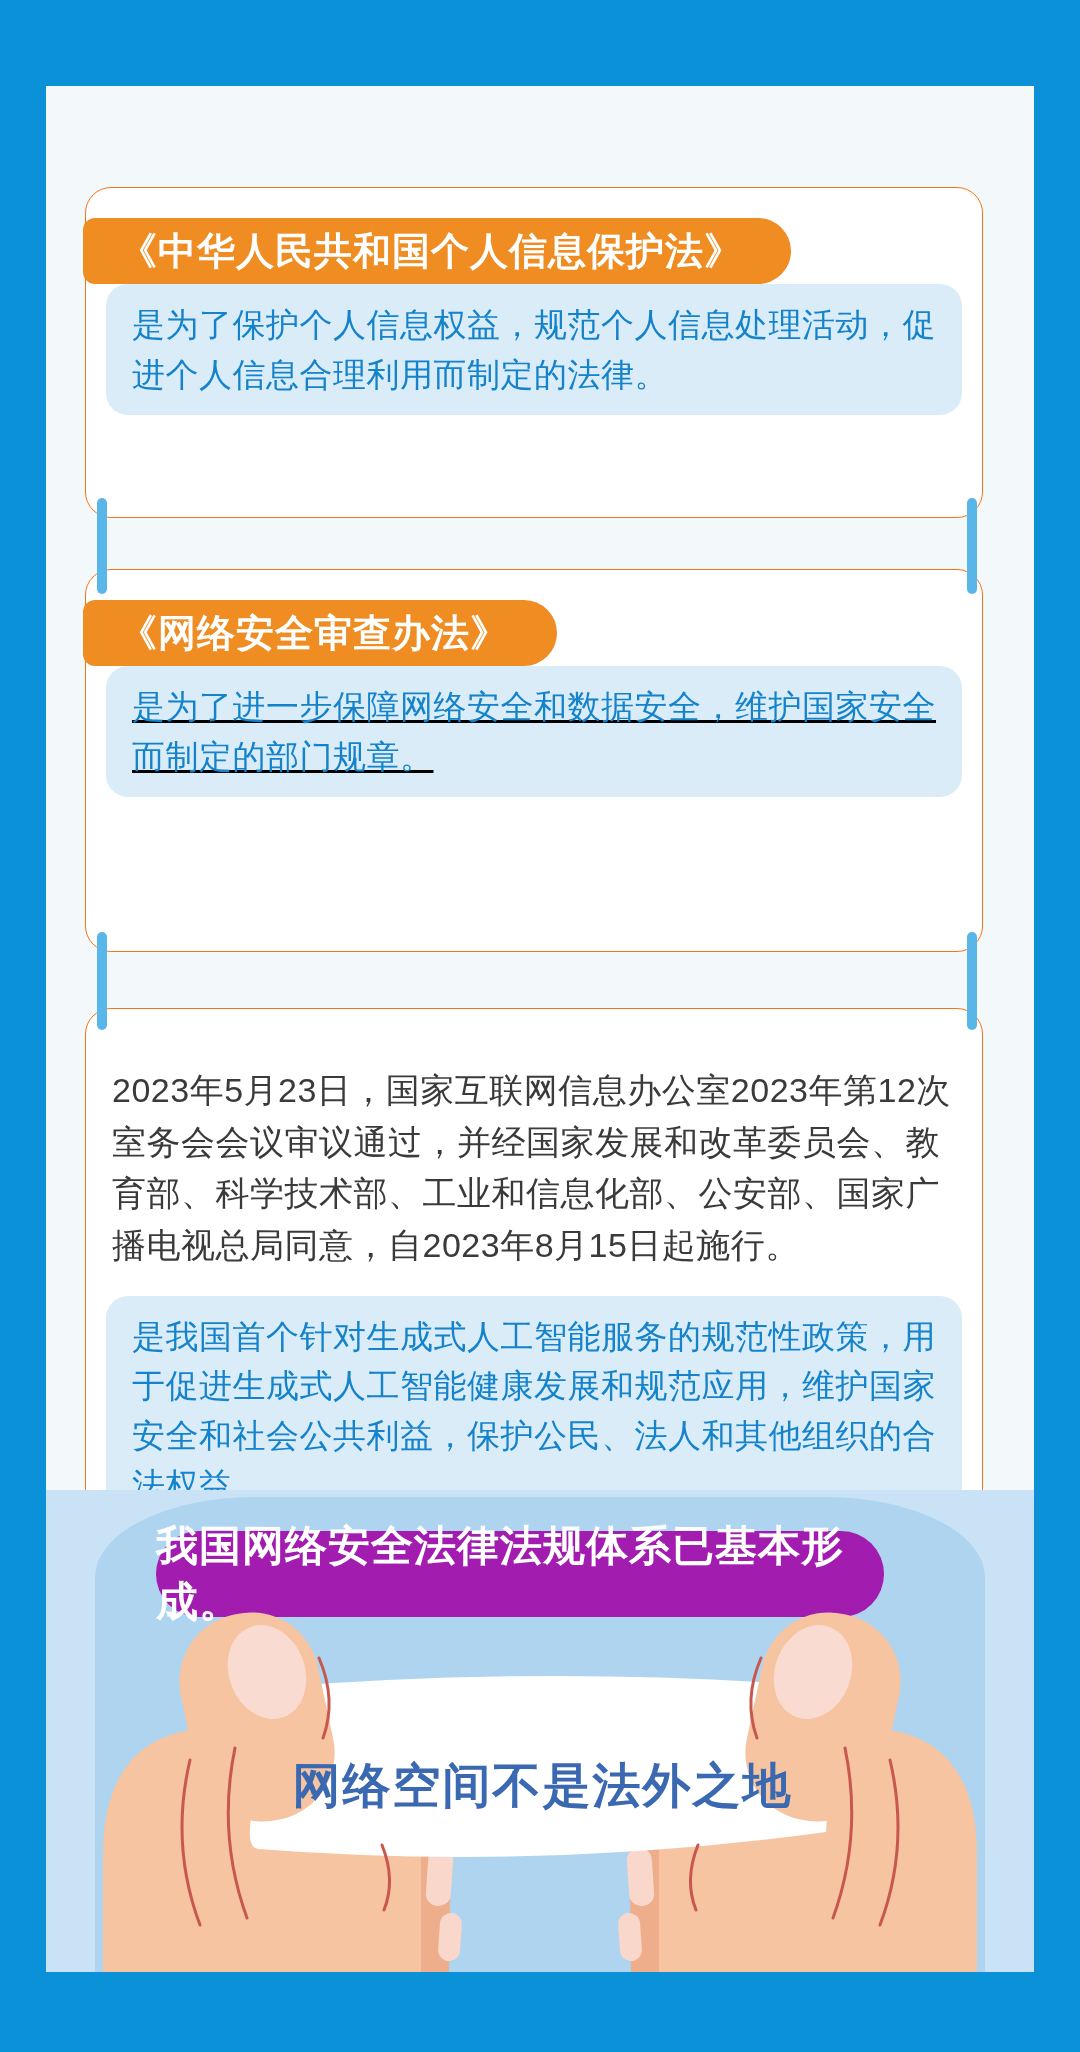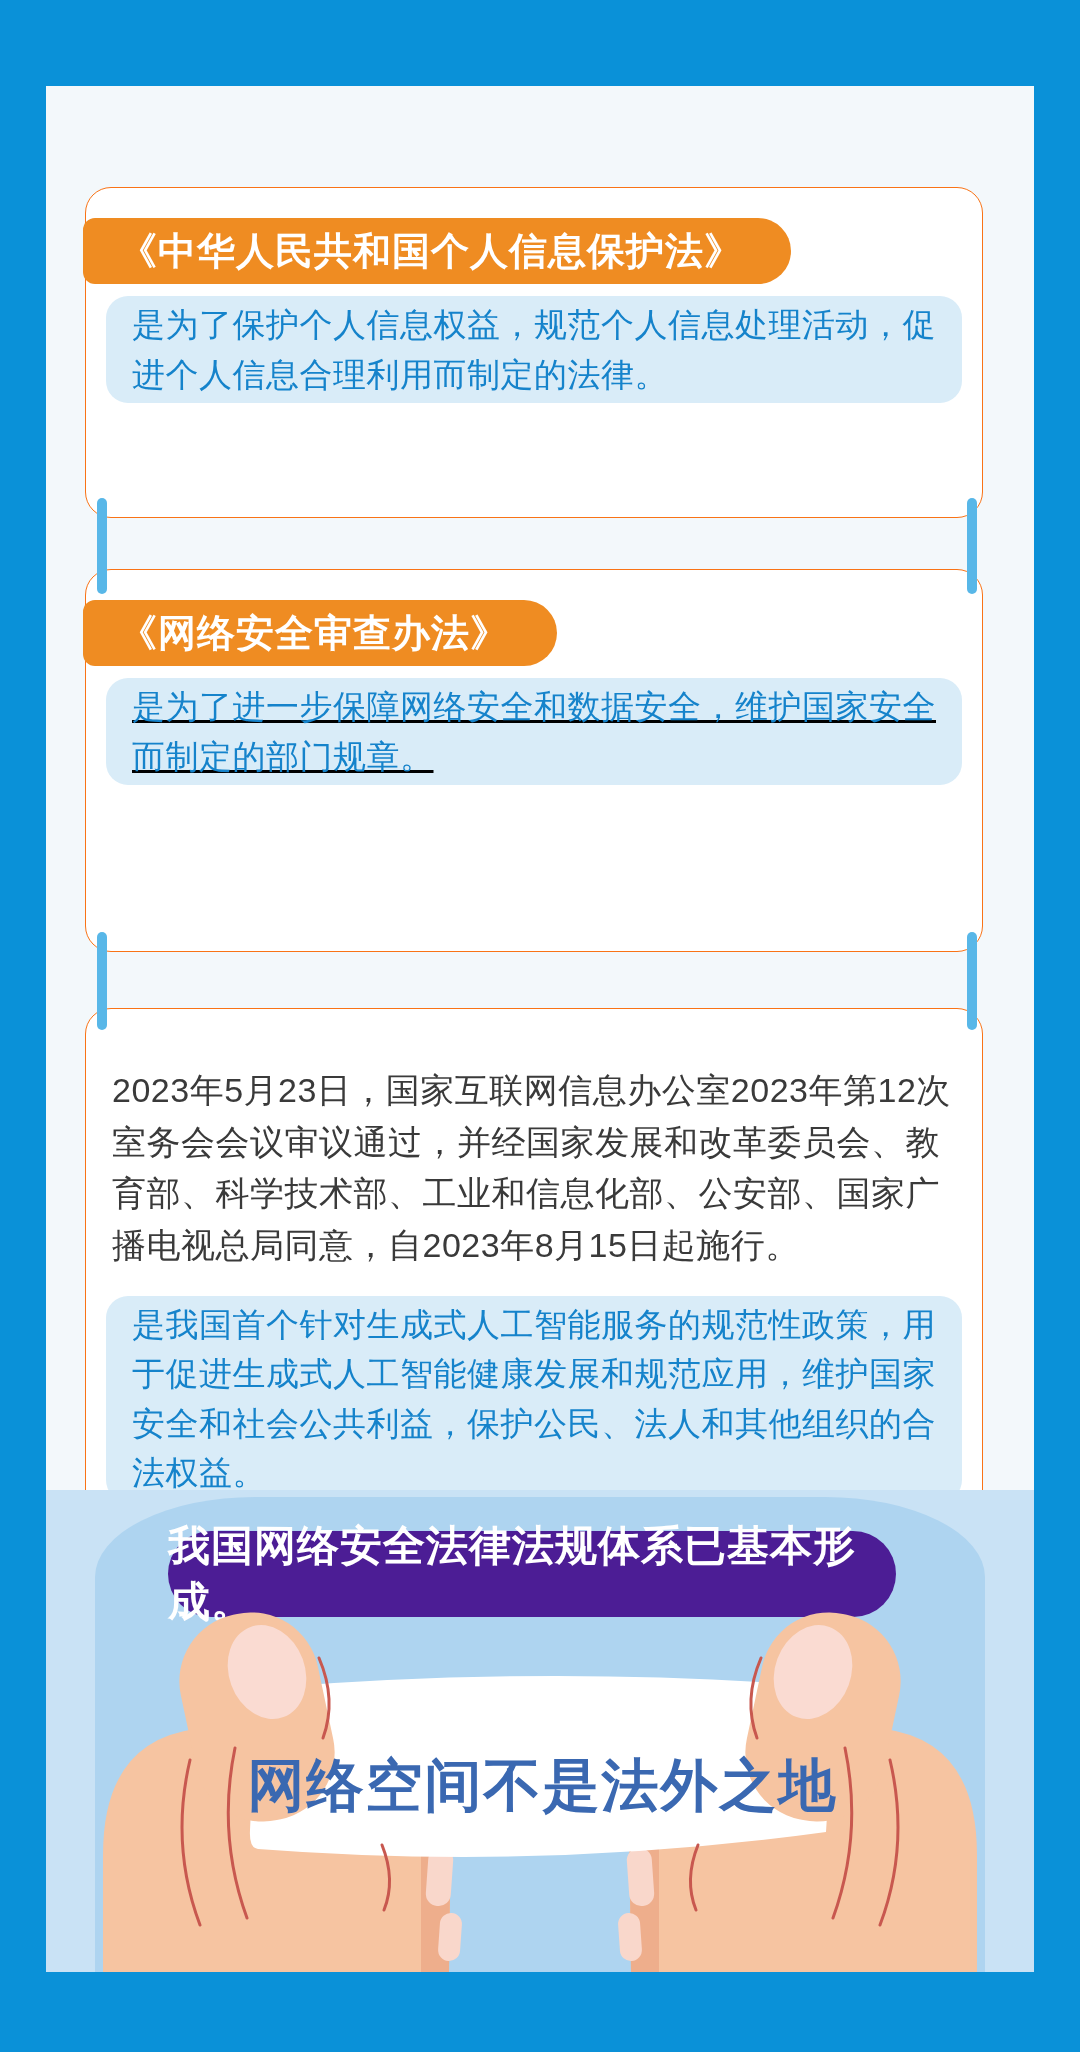--- a/index.html
+++ b/index.html
@@ -41,24 +41,24 @@
     white-space:nowrap;
     letter-spacing:1px;
   }
   .card-body{
     margin:26px 26px 24px 26px;
     font-size:34px;line-height:1.52;
     color:#3a3a3a;
     letter-spacing:0.5px;
   }
   .card-note{
-    margin:12px 20px 20px 20px;
+    margin:0 20px 20px 20px;
     background:#d9ecf8;
     border-radius:22px;
-    padding:4px 26px;
+    padding:16px 26px;
     font-size:33px;line-height:1.5;
     color:#1583cb;
     letter-spacing:0.5px;
   }
   
   .connector{
     position:absolute;width:10px;
     background:#58b7e8;
     border-radius:6px;
     z-index:5;
@@ -73,40 +73,40 @@
     width:988px;height:482px;
     background:#c9e2f5;
   }
   .arch{
     position:absolute;left:49px;top:1411px;
     width:890px;height:475px;
     background:#aed4f0;
     border-radius:160px 160px 0 0 / 80px 80px 0 0;
   }
   .conclusion-pill{
-    position:absolute;left:122px;top:1445px;
+    position:absolute;left:110px;top:1445px;
     width:728px;height:86px;
-    background:#4c1d95;
+    background:#a21caf;
     border-radius:43px;
     display:flex;align-items:center;justify-content:center;
     color:#ffffff;font-size:42px;font-weight:bold;
     letter-spacing:1px;
     z-index:6;
   }
   .hands-svg{
     position:absolute;left:49px;top:1524px;
     width:890px;height:362px;
     z-index:7;
   }
   .slogan{
     position:absolute;left:204px;top:1650px;
     width:585px;height:100px;
     display:flex;align-items:center;justify-content:center;
     color:#3a68b1;
-    font-size:57px;font-weight:bold;
+    font-size:48px;font-weight:bold;
     letter-spacing:2px;
     z-index:8;
     white-space:nowrap;
   }
 </style>
 </head>
 <body>
 
 <div class="poster">
   <div class="inner">

